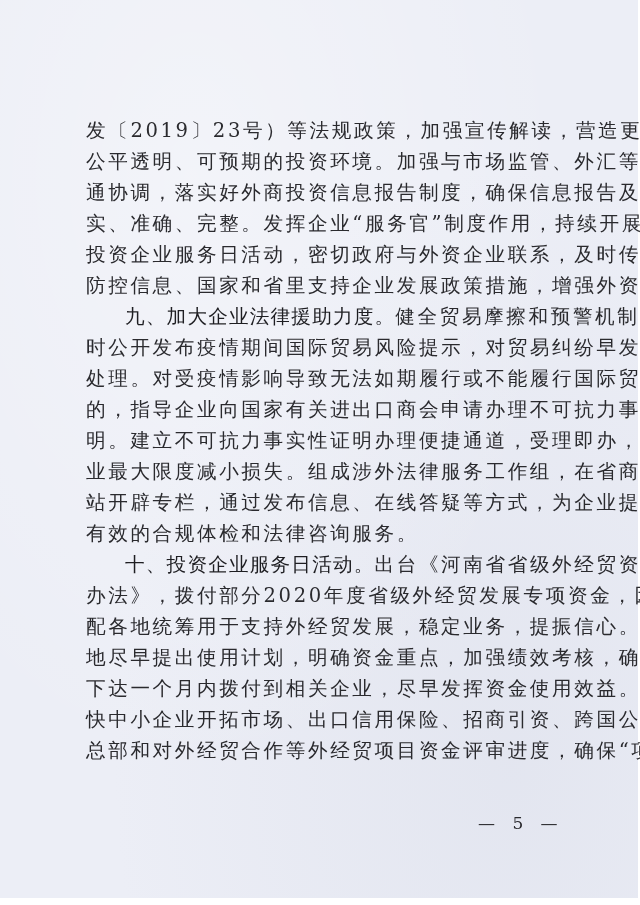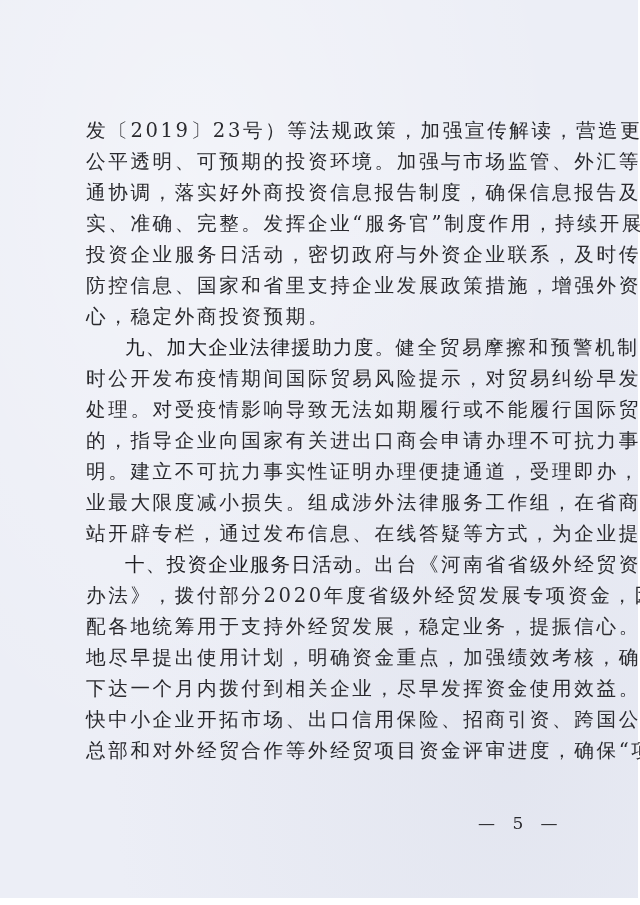--- a/index.html
+++ b/index.html
@@ -68,29 +68,29 @@
 
 <div class="page">
   <div class="text-block">
 
     <div class="line">发〔2019〕23号）等法规政策，加强宣传解读，营造更加稳定、</div>
     <div class="line">公平透明、可预期的投资环境。加强与市场监管、外汇等部门沟</div>
     <div class="line">通协调，落实好外商投资信息报告制度，确保信息报告及时、真</div>
     <div class="line">实、准确、完整。发挥企业“服务官”制度作用，持续开展外商</div>
     <div class="line">投资企业服务日活动，密切政府与外资企业联系，及时传递疫情</div>
     <div class="line">防控信息、国家和省里支持企业发展政策措施，增强外资企业信</div>
-    <div class="line last">心，稳定外商投资预期。</div>
 
     <div class="line indent"><span class="bold">九、加大企业法律援助力度。</span><span>健全贸易摩擦和预警机制，及</span></div>
     <div class="line">时公开发布疫情期间国际贸易风险提示，对贸易纠纷早发现，早</div>
     <div class="line">处理。对受疫情影响导致无法如期履行或不能履行国际贸易合同</div>
     <div class="line">的，指导企业向国家有关进出口商会申请办理不可抗力事实性证</div>
     <div class="line">明。建立不可抗力事实性证明办理便捷通道，受理即办，帮助企</div>
     <div class="line">业最大限度减小损失。组成涉外法律服务工作组，在省商务厅网</div>
     <div class="line">站开辟专栏，通过发布信息、在线答疑等方式，为企业提供及时</div>
+    <div class="line last">有效的合规体检和法律咨询服务。</div>
 
     <div class="line indent"><span class="bold">十、投资企业服务日活动。</span><span>出台《河南省省级外经贸资金管理</span></div>
     <div class="line">办法》，拨付部分2020年度省级外经贸发展专项资金，因素法分</div>
     <div class="line">配各地统筹用于支持外经贸发展，稳定业务，提振信心。指导各</div>
     <div class="line">地尽早提出使用计划，明确资金重点，加强绩效考核，确保资金</div>
     <div class="line">下达一个月内拨付到相关企业，尽早发挥资金使用效益。切实加</div>
     <div class="line">快中小企业开拓市场、出口信用保险、招商引资、跨国公司地区</div>
     <div class="line">总部和对外经贸合作等外经贸项目资金评审进度，确保“项目等</div>
   </div>
 

